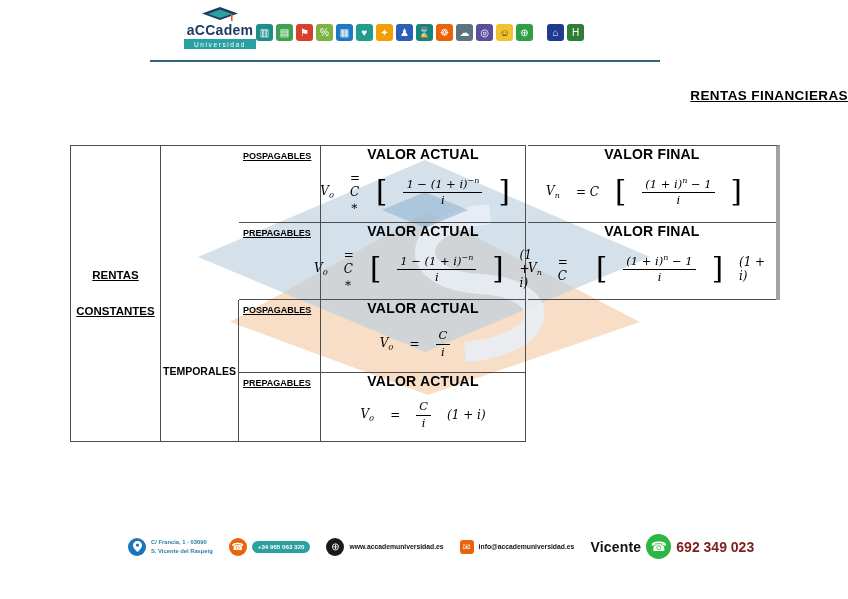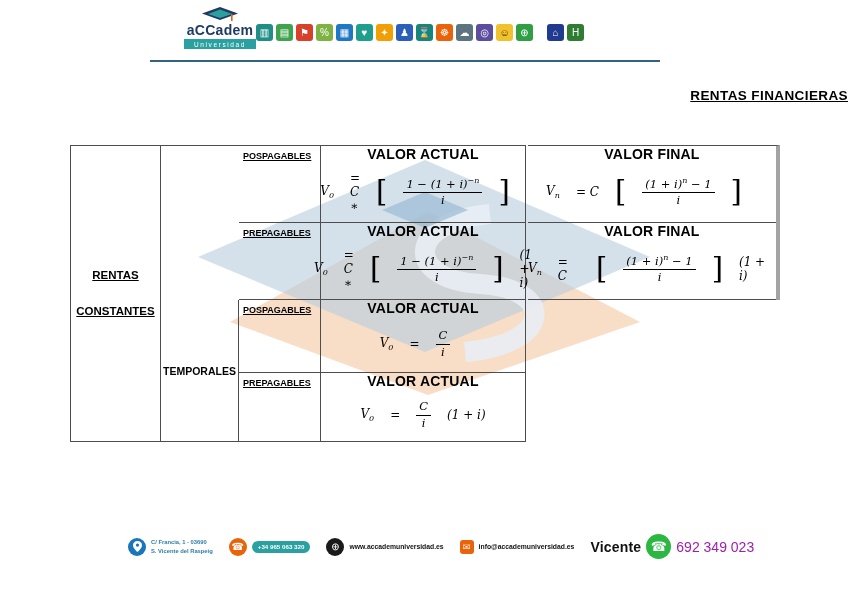--- a/index.html
+++ b/index.html
@@ -56,21 +56,21 @@
   
   .footer { position:absolute; left:128px; top:534px; display:flex; align-items:center; gap:16px; z-index:2; }
   .fgroup { display:flex; align-items:center; gap:5px; }
   .f-circle { width:18px; height:18px; border-radius:50%; color:#fff; font-size:10px; display:flex; align-items:center; justify-content:center; flex:0 0 auto; }
   .f-square { width:14px; height:14px; border-radius:3px; color:#fff; font-size:9px; display:flex; align-items:center; justify-content:center; flex:0 0 auto; }
   .addr { display:flex; flex-direction:column; font-size:5.8px; font-weight:700; color:#2e7da6; line-height:1.5; }
   .phone-pill { color:#fff; font-size:6.2px; font-weight:700; padding:2.5px 6px; border-radius:7px; white-space:nowrap; }
   .web-text, .email-text { font-size:6.8px; font-weight:800; color:#111; }
   .wa-label { font-size:14px; font-weight:800; color:#111; letter-spacing:0.2px; }
   .wa-circle { width:25px; height:25px; border-radius:50%; color:#fff; font-size:13px; display:flex; align-items:center; justify-content:center; }
-  .wa-number { font-size:14px; font-weight:400; color:#a21caf; }
+  .wa-number { font-size:14px; font-weight:700; color:#7f1d1d; }
 </style>
 </head>
 <body>
 
 <div class="page">
 
   <div class="logo">
     <svg class="logo-cap" width="36" height="15" viewBox="0 0 36 15">
       <polygon points="18,0 36,6.5 18,13 0,6.5" fill="#1f3b63"></polygon>
       <polygon points="18,2.5 30,7 18,11 6,7" fill="#2aa1a0"></polygon>

